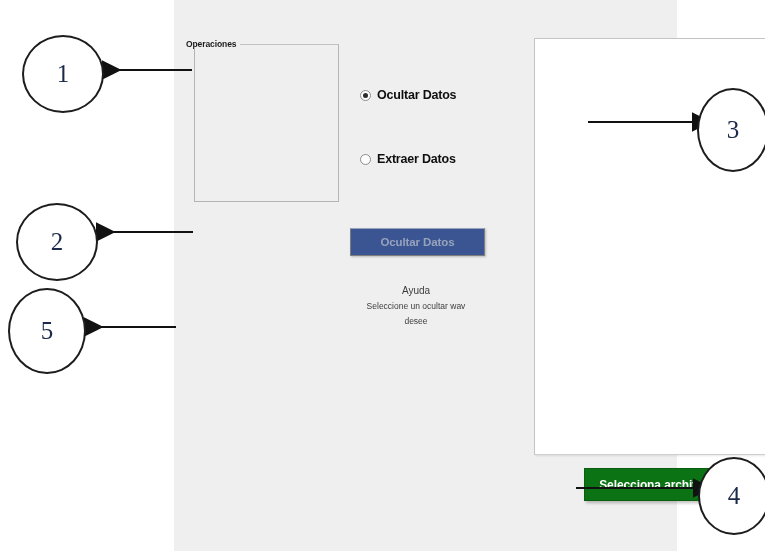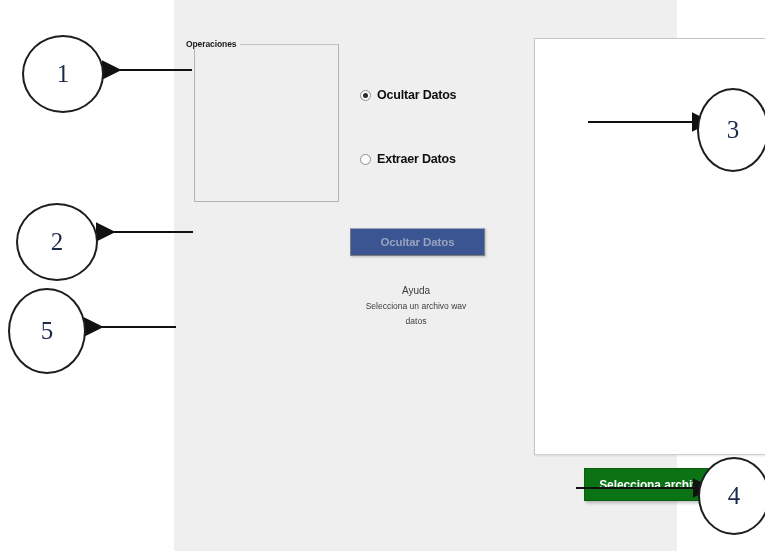--- a/index.html
+++ b/index.html
@@ -227,22 +227,22 @@
 
     <div class="radio-row r2">
       <span class="radio-dot"></span>
       <span class="radio-label">Extraer Datos</span>
     </div>
 
     <div class="blue-button">Ocultar Datos</div>
 
     <div class="help-block">
       <div class="help-title">Ayuda</div>
-      <div class="help-body">Selecciona un archivo wav</div>
-      <div class="help-body">datos</div>
+      <div class="help-body">Seleccione un ocultar wav</div>
+      <div class="help-body">desee</div>
     </div>
 
     <div class="textarea-wrap">
       <textarea class="textarea-field" placeholder="" style=""></textarea>
 
     </div>
 
     <div class="green-button">Selecciona archivo wav</div>
   </div>
 

